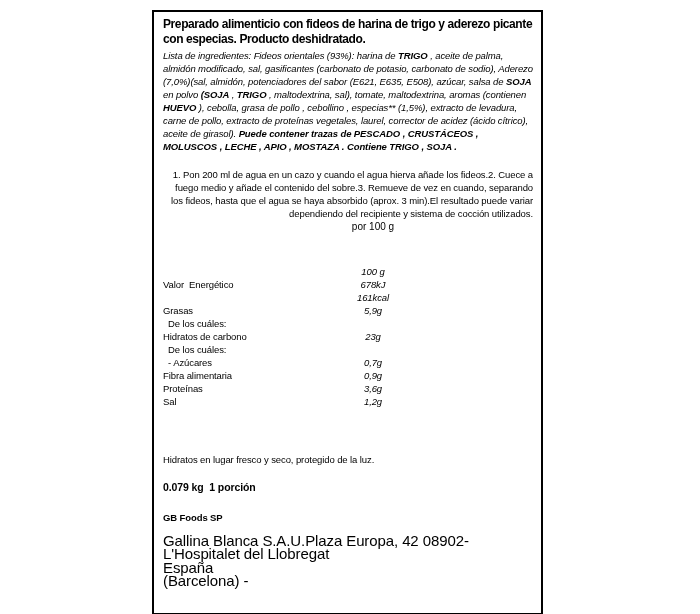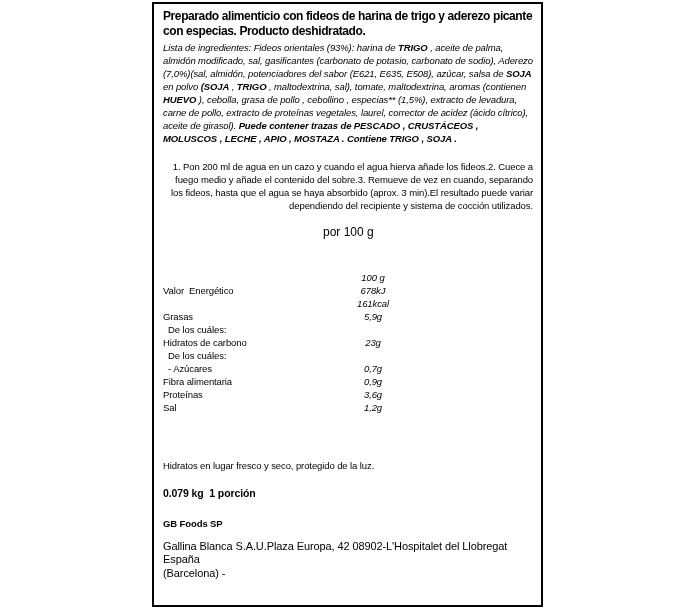--- a/index.html
+++ b/index.html
@@ -12,21 +12,21 @@
     width: 700px;
     height: 614px;
     background: #ffffff;
     font-family: "Liberation Sans", sans-serif;
     color: #000000;
     overflow: hidden;
   }
   .label-box {
     position: absolute;
     left: 152px;
-    top: 2px;
+    top: 10px;
     width: 391px;
     height: 605px;
     box-sizing: border-box;
     border: 2px solid #000000;
     background: #ffffff;
     padding: 4px 8px 6px 9px;
     overflow: hidden;
   }
   .title {
     font-size: 12px;
@@ -37,24 +37,25 @@
   }
   .body-text {
     font-size: 9.5px;
     line-height: 13px;
     letter-spacing: -0.1px;
     margin: 0;
   }
   .ingredients { margin-top: 1px; font-style: italic; }
   .instructions { margin-top: 15px; text-align: right; }
   .col-header {
-    margin-top: 14px;
+    margin-top: 0;
     margin-left: 160px;
     width: 100px;
-    font-size: 12px;
+    text-align: center;
+    font-size: 10px;
     line-height: 13px;
   }
   .nutrition {
     margin-top: 32px;
   }
   .nrow {
     position: relative;
     height: 13px;
     font-size: 9.5px;
     line-height: 13px;
@@ -83,21 +84,21 @@
   }
   .manufacturer {
     margin-top: 17px;
     font-size: 9.5px;
     font-weight: bold;
     line-height: 13px;
     letter-spacing: -0.1px;
   }
   .address {
     margin-top: 0;
-    font-size: 11px;
+    font-size: 15px;
     line-height: 13.5px;
     letter-spacing: -0.1px;
   }
   b { font-weight: bold; }
 </style>
 </head>
 <body>
 
 <div class="canvas">
   <div class="label-box">

